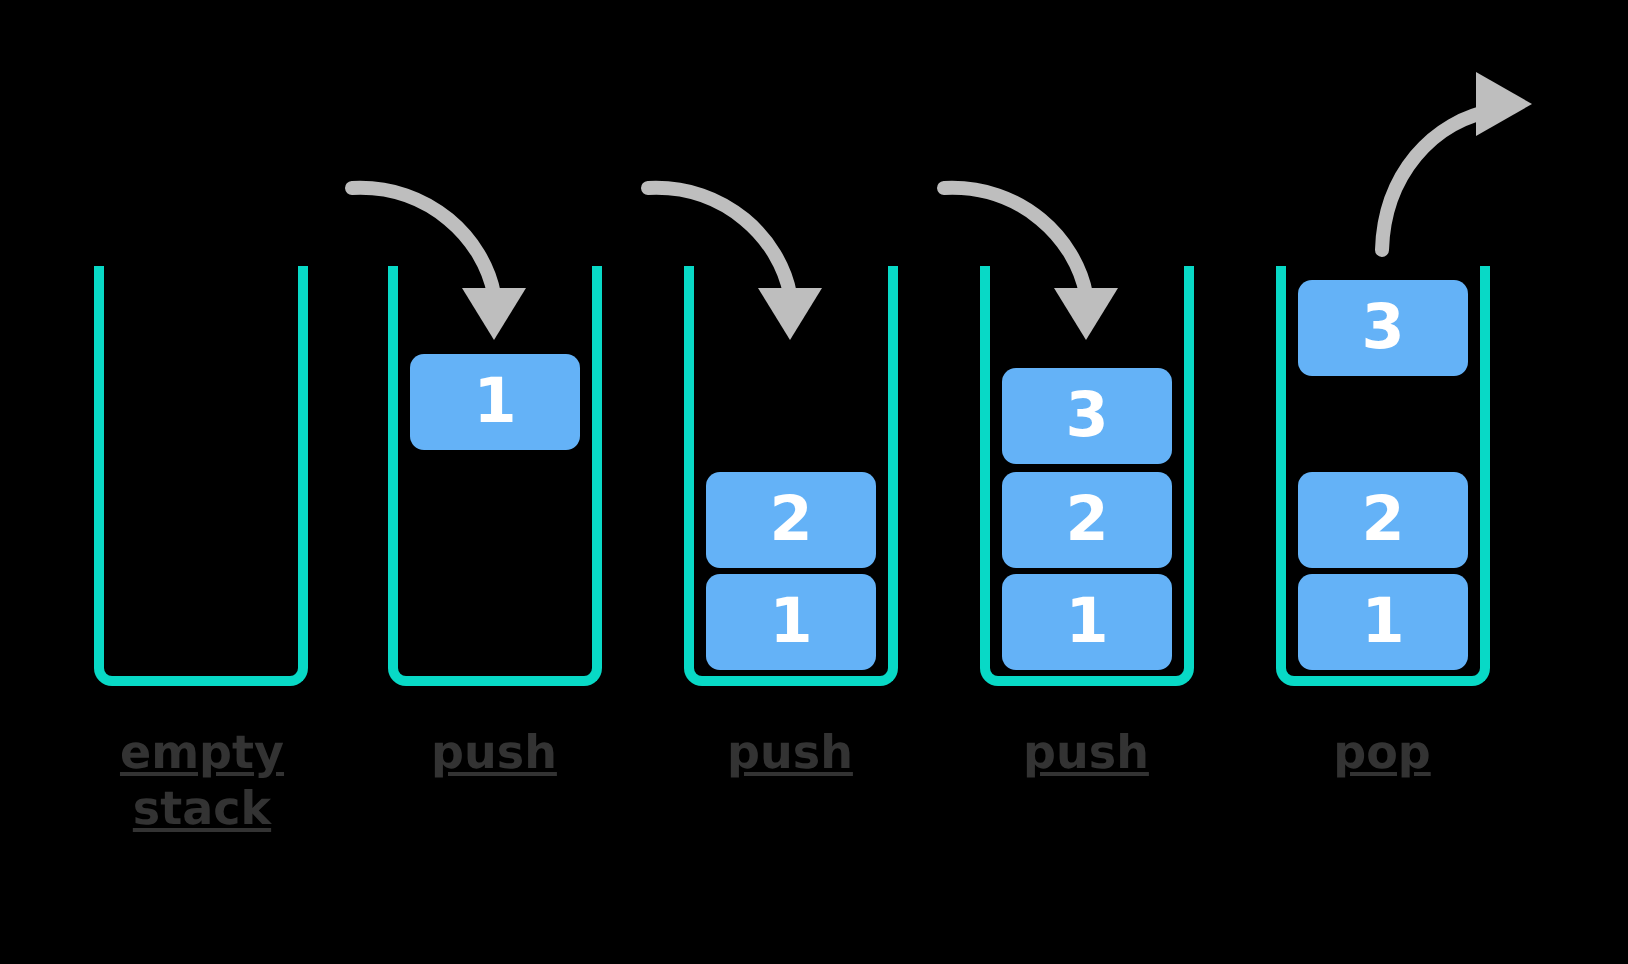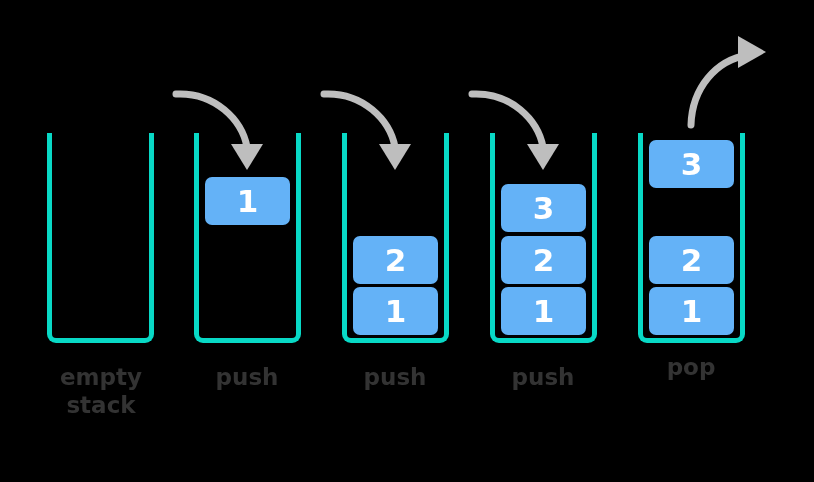--- a/index.html
+++ b/index.html
@@ -52,20 +52,21 @@
   }
   .caption {
     position: absolute;
     text-align: center;
     color: var(--label);
     font-weight: bold;
     font-size: 23px;
     line-height: 28px;
     white-space: pre-line;
     user-select: none;
+    text-decoration: underline;
   }
   .arrow-layer {
     position: absolute;
     top: 0;
     left: 0;
     width: 814px;
     height: 482px;
     pointer-events: none;
   }
 </style>
@@ -96,21 +97,21 @@
         <div class="block" style="left: 501px; top: 184px; width: 85px; height: 48px; color: rgb(255, 255, 255);">3</div>
         <div class="block" style="left: 501px; top: 236px; width: 85px; height: 48px; color: rgb(255, 255, 255);">2</div>
         <div class="block" style="left: 501px; top: 287px; width: 85px; height: 48px; color: rgb(255, 255, 255);">1</div>
         <div class="caption" style="left: 462px; top: 363px; width: 162px;">push</div>
       </div>
       <div class="stack-group">
         <div class="stack-frame" style="left: 638px; top: 133px; width: 107px; height: 210px;"></div>
         <div class="block" style="left: 649px; top: 140px; width: 85px; height: 48px; color: rgb(255, 255, 255);">3</div>
         <div class="block" style="left: 649px; top: 236px; width: 85px; height: 48px; color: rgb(255, 255, 255);">2</div>
         <div class="block" style="left: 649px; top: 287px; width: 85px; height: 48px; color: rgb(255, 255, 255);">1</div>
-        <div class="caption" style="left: 610px; top: 353px; width: 162px;">pop</div>
+        <div class="caption" style="left: 610px; top: 363px; width: 162px;">pop</div>
       </div>
     </div>
 
   <svg class="arrow-layer" id="arrow-layer" viewBox="0 0 814 482" xmlns="http://www.w3.org/2000/svg">
       <path d="M 176,94 C 215,92 242,120 247,147" fill="none" stroke="#BEBEBE" stroke-width="7" stroke-linecap="round"></path>
       <polygon points="231,144 263,144 247,170" fill="#BEBEBE"></polygon>
       <path d="M 324,94 C 363,92 390,120 395,147" fill="none" stroke="#BEBEBE" stroke-width="7" stroke-linecap="round"></path>
       <polygon points="379,144 411,144 395,170" fill="#BEBEBE"></polygon>
       <path d="M 472,94 C 511,92 538,120 543,147" fill="none" stroke="#BEBEBE" stroke-width="7" stroke-linecap="round"></path>
       <polygon points="527,144 559,144 543,170" fill="#BEBEBE"></polygon>

